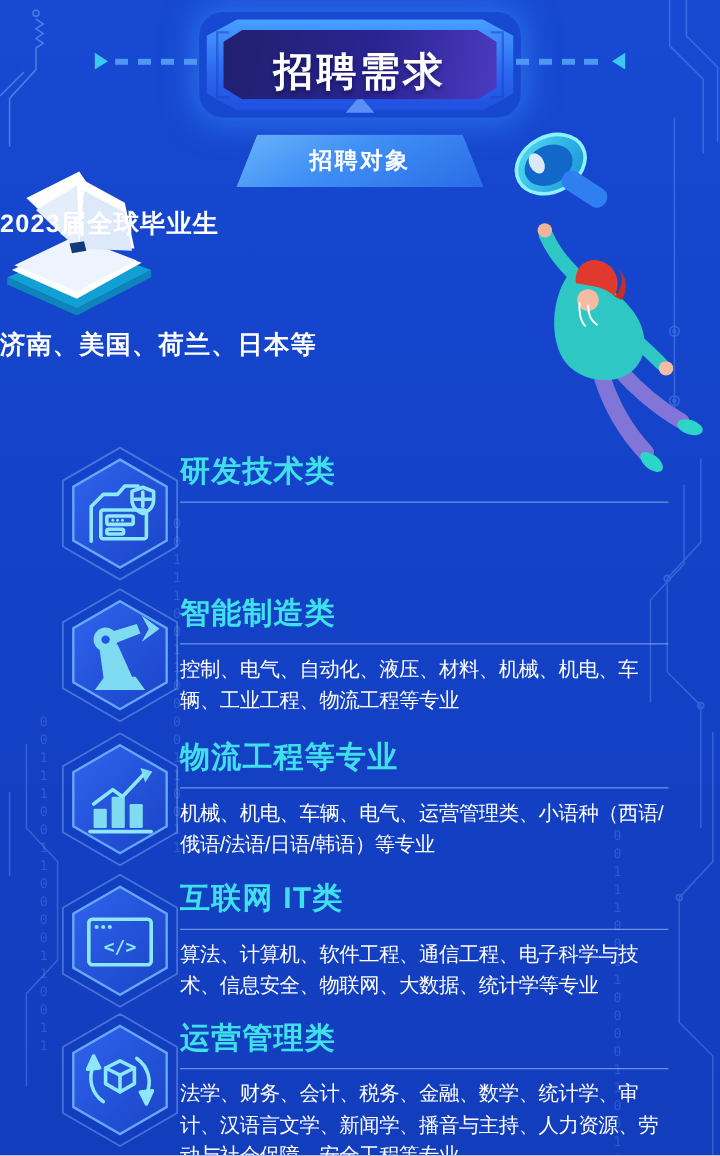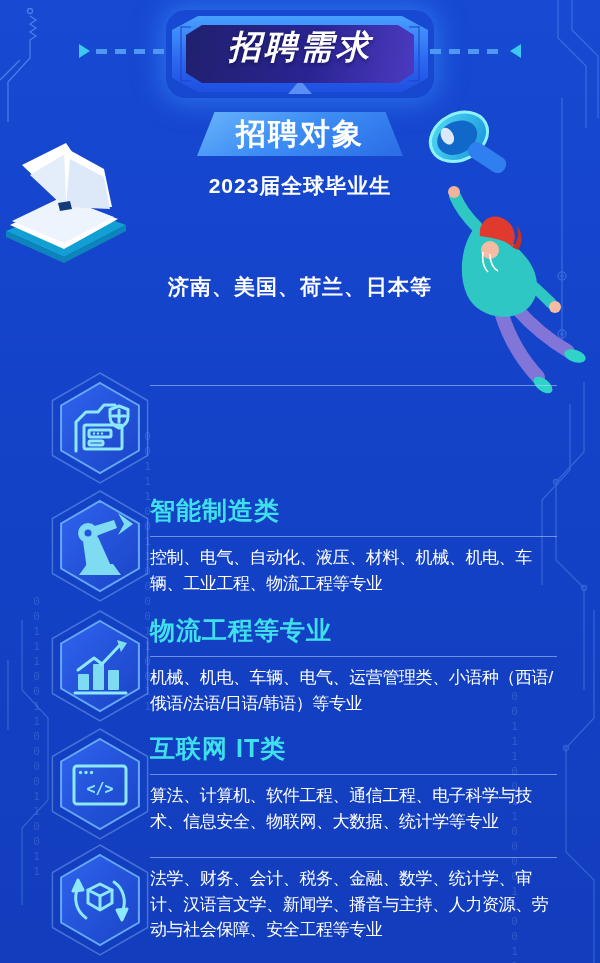--- a/index.html
+++ b/index.html
@@ -14,44 +14,44 @@
   .illu{position:absolute;z-index:1;}
   
   .banner-frame{position:absolute;left:172px;top:16px;width:256px;height:76px;z-index:2;
     clip-path:polygon(26px 0,230px 0,256px 14px,256px 62px,230px 76px,26px 76px,0 62px,0 14px);
     background:linear-gradient(180deg,#47a0ff 0%,#2b66f0 60%,#1f4fe0 100%);}
   .banner-glow{position:absolute;left:166px;top:10px;width:268px;height:88px;z-index:1;
     border-radius:20px;box-shadow:0 0 26px 6px rgba(58,140,255,.55);}
   .banner-inner{position:absolute;left:186px;top:25px;width:228px;height:58px;z-index:3;
     clip-path:polygon(16px 0,calc(100% - 16px) 0,100% 10px,100% calc(100% - 10px),calc(100% - 16px) 100%,16px 100%,0 calc(100% - 10px),0 10px);
     background:linear-gradient(100deg,#20206e 0%,#2a2492 55%,#4c3ac0 100%);
-    display:flex;align-items:flex-start;justify-content:center;font-style:italic;}
+    display:flex;align-items:flex-end;justify-content:center;}
   .banner-title{color:#fff;font-size:33px;font-weight:bold;letter-spacing:3px;
     text-shadow:0 2px 4px rgba(0,0,40,.45);}
   .notch{position:absolute;top:10px;bottom:10px;width:9px;z-index:4;border:2px solid rgba(30,70,200,.55);}
   .notch-l{left:8px;border-right:none;}
   .notch-r{right:8px;border-left:none;}
   .dash-line{position:absolute;top:49px;height:5px;width:74px;z-index:2;
     background:repeating-linear-gradient(90deg,#4e97f2 0 11px,transparent 11px 19px);}
   .dash-left{left:96px;}
   .dash-right{left:430px;}
   .arrow{position:absolute;top:44px;width:0;height:0;z-index:2;}
   .arrow-left{left:79px;border-top:7px solid transparent;border-bottom:7px solid transparent;border-left:11px solid #3cc8f0;}
   .arrow-right{left:510px;border-top:7px solid transparent;border-bottom:7px solid transparent;border-right:11px solid #3cc8f0;}
   .banner-tri{position:absolute;left:288px;top:80px;width:0;height:0;z-index:2;
     border-left:12px solid transparent;border-right:12px solid transparent;border-bottom:14px solid #5b8ff5;}
   
   .trap-btn{position:absolute;z-index:2;height:44px;display:flex;align-items:center;justify-content:center;
     clip-path:polygon(8.5% 0%,91.5% 0%,100% 100%,0% 100%);
     background:linear-gradient(150deg,#6ab4fb 0%,#3e8ef5 45%,#2a6ce6 100%);
-    color:#fff;font-size:30px;font-weight:bold;letter-spacing:2px;cursor:pointer;text-align:center;}
+    color:#fff;font-size:19px;font-weight:bold;letter-spacing:2px;cursor:pointer;text-align:center;}
   .btn-1{left:197px;top:112px;width:206px;}
   .btn-2{left:197px;top:221px;width:206px;}
   .btn-3{left:194px;top:311px;width:212px;}
-  .intro-value{position:absolute;left:0;width:600px;text-align:center;z-index:2;
+  .intro-value{position:absolute;left:0;width:600px;text-align:left;z-index:2;
     color:#fff;font-size:21px;font-weight:bold;letter-spacing:1px;}
   .val-1{top:172px;}
   .val-2{top:273px;font-family:Liberation Serif, serif;}
   
   .section{position:absolute;left:0;width:600px;z-index:2;}
   .sec-1{top:370px;} .sec-2{top:488px;} .sec-3{top:608px;} .sec-4{top:726px;} .sec-5{top:842px;}
   .hex-icon{position:absolute;left:42px;top:0;}
   .sec-content{position:absolute;left:150px;top:6px;width:412px;}
   .sec-title{color:#3fe0ec;font-size:25px;font-weight:bold;letter-spacing:1px;margin:0;}
   .sec-divider{border:none;border-top:1.5px solid rgba(185,212,255,.55);margin:9px 0 0 0;width:407px;}
@@ -180,20 +180,21 @@
         <path d="M77,36 l9,3.5 v7 c0,6.5 -4,9.5 -9,11.5 c-5,-2 -9,-5 -9,-11.5 v-7 z"></path>
         <path d="M77,40 v12 M70.5,46 h13"></path>
       </g>
       <g fill="#8ce8fa">
           <circle cx="52" cy="63.5" r="1.2"></circle>
           <circle cx="56" cy="63.5" r="1.2"></circle>
           <circle cx="60" cy="63.5" r="1.2"></circle>
         </g>
     </svg>
     <div class="sec-content">
+      <h2 class="sec-title">研发技术类</h2>
       <hr class="sec-divider">
     </div>
   </div>
 
   <div class="section sec-2">
     <svg class="hex-icon" width="116" height="116">
       <polygon class="hex-outer" points="58,3 105.6,30.5 105.6,85.5 58,113 10.4,85.5 10.4,30.5"></polygon>
       <polygon class="hex-main" points="58,13 96.9,35.5 96.9,80.5 58,103 19.1,80.5 19.1,35.5"></polygon>
       <g class="glyph-fill">
         <polygon points="46,40 72,32 75,40 49,50"></polygon>
@@ -261,18 +262,19 @@
       <g class="glyph">
         <path d="M44,76 A24,24 0 0 1 36,46"></path>
         <path d="M72,40 A24,24 0 0 1 80,70"></path>
         <polygon points="31,49 36,38 41,48" fill="#8ce8fa"></polygon>
         <polygon points="85,67 80,78 75,68" fill="#8ce8fa"></polygon>
         <polygon points="58,42 70,48 58,54 46,48"></polygon>
         <path d="M46,48 v13 l12,7 V54 M70,48 v13 l-12,7"></path>
       </g>
     </svg>
     <div class="sec-content">
+      <h2 class="sec-title">运营管理类</h2>
       <hr class="sec-divider">
       <div class="sec-majors">法学、财务、会计、税务、金融、数学、统计学、审计、汉语言文学、新闻学、播音与主持、人力资源、劳动与社会保障、安全工程等专业</div>
     </div>
   </div>
 
 </div>
 
 </body></html>

